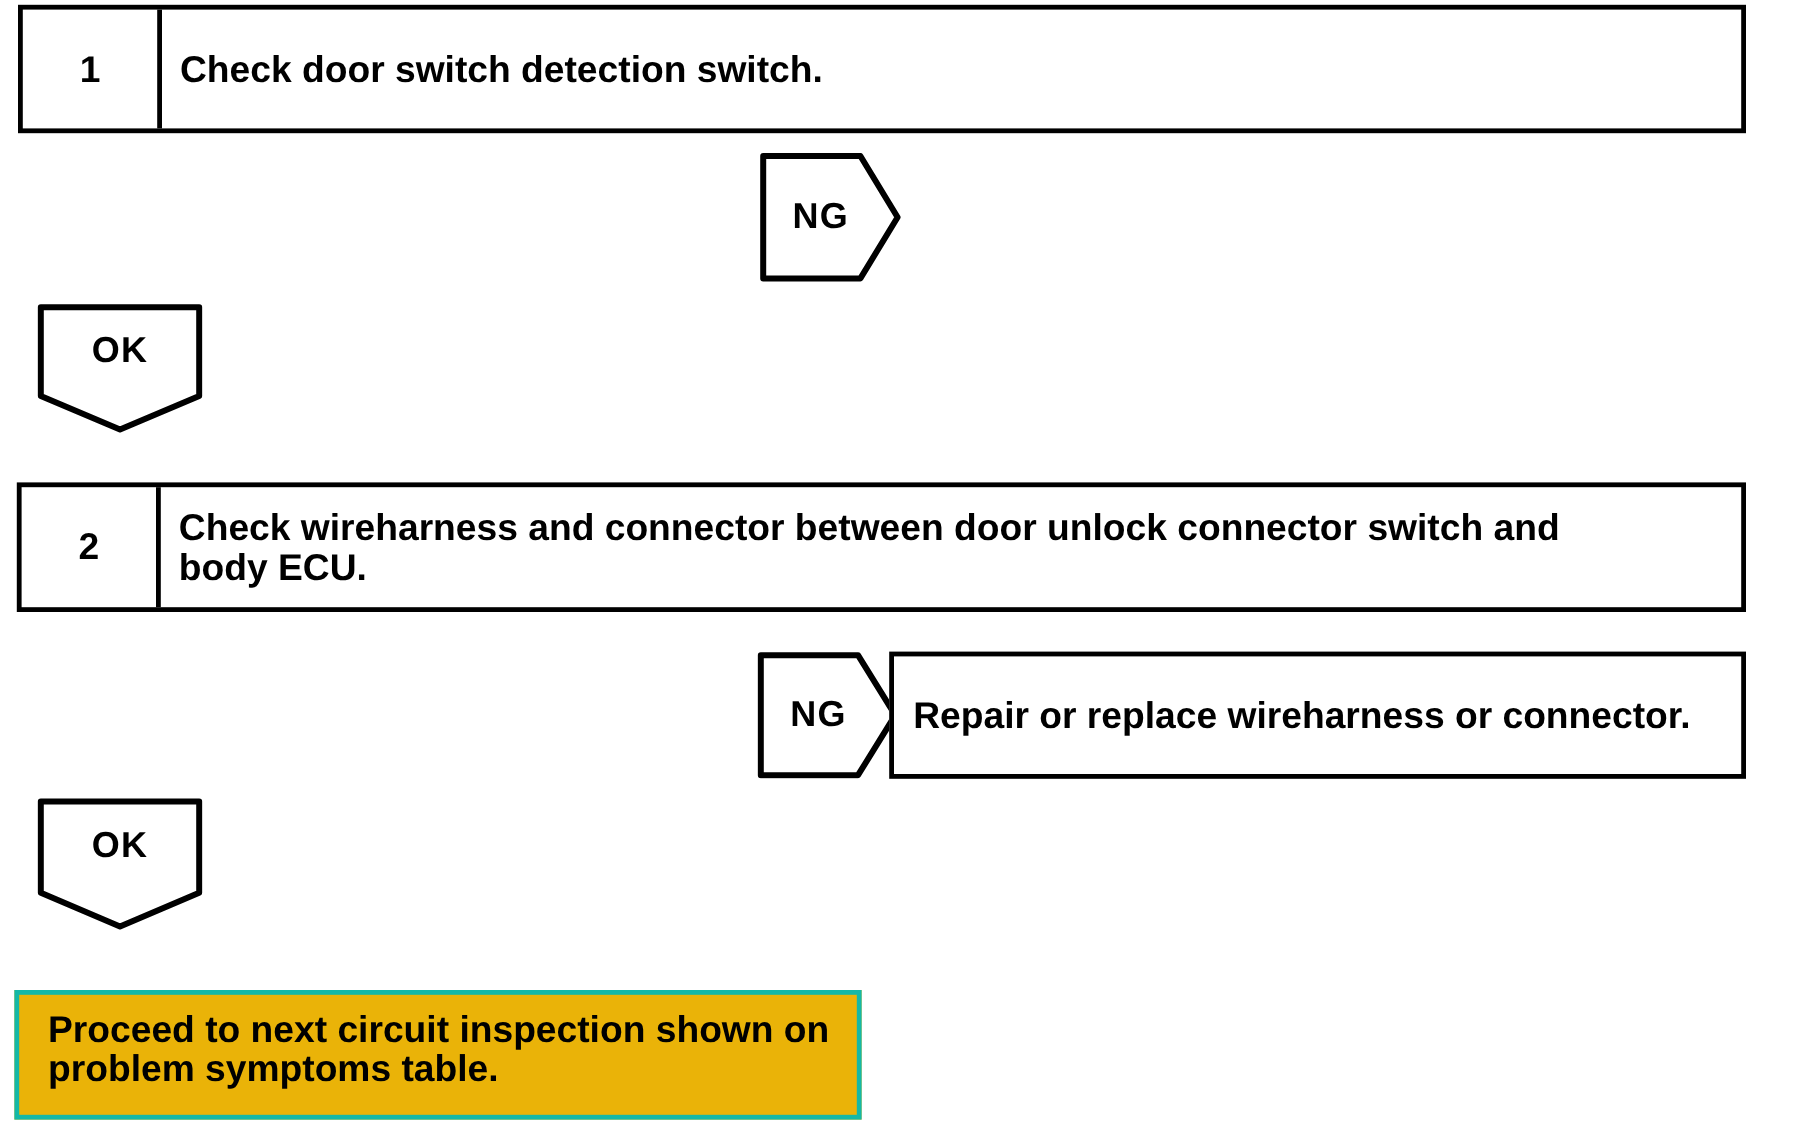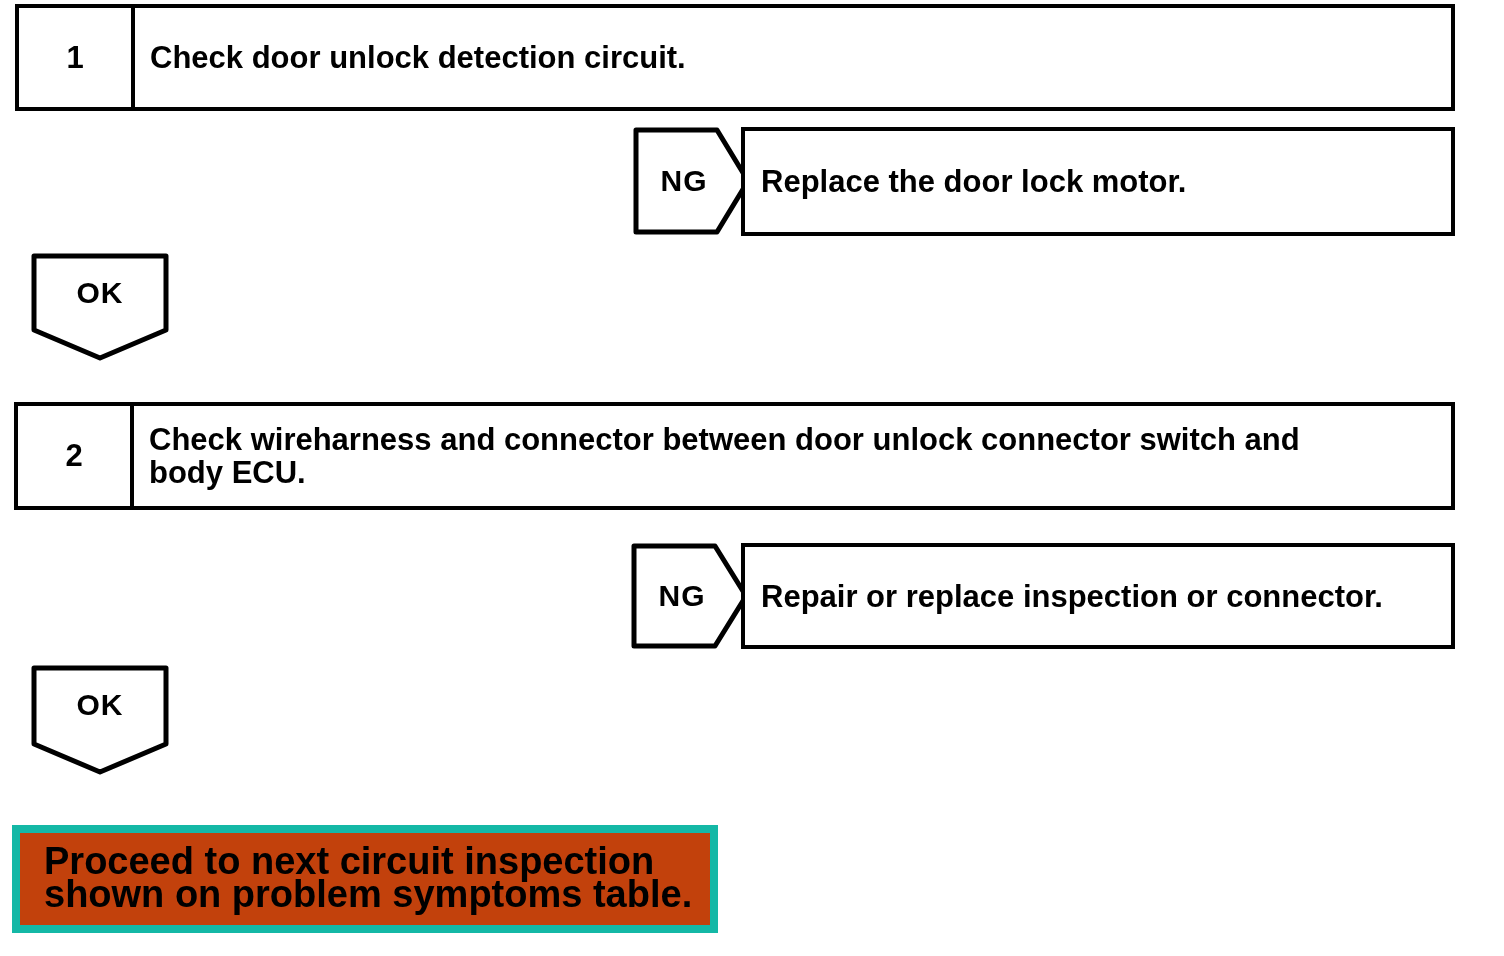--- a/index.html
+++ b/index.html
@@ -41,24 +41,24 @@
   .result-box {
     border: 4px solid #000000;
     background: #ffffff;
     display: flex;
     align-items: center;
     padding-left: 16px;
     font-size: 31px;
     line-height: 33px;
   }
   .final-box {
-    border: 8px solid #14b8a6;
-    background: #c2410c;
+    border: 4px solid #14b8a6;
+    background: #eab308;
     padding: 12px 0 0 24px;
-    font-size: 38px;
+    font-size: 31px;
     line-height: 33px;
   }
   .final-text { display: block; width: 680px; }
   .pent { position: absolute; margin-left: 16px; }
   .pent svg { display: block; }
   .pent-label {
     position: absolute;
     display: flex;
     align-items: center;
     justify-content: center;
@@ -69,34 +69,31 @@
   .ok-label-area { left: 0; top: 0; right: 0; height: 80px; }
 </style>
 </head>
 <body>
 
 <div class="page">
 
   <div class="abs step-box" style="left:15px; top:4px; width:1440px; height:107px;">
     <div class="num-cell">1</div>
     <div class="instr-cell">
-      <span class="instr-text">Check door unlock detection circuit.</span>
+      <span class="instr-text">Check door switch detection switch.</span>
     </div>
   </div>
 
   <div class="pent" style="left:617px; top:127px; width:118px; height:108px;">
     <svg width="118" height="108" viewBox="0 0 118 108">
       <polygon points="3,3 84,3 115,54 84,105 3,105" fill="#ffffff" stroke="#000000" stroke-width="5" stroke-linejoin="round"></polygon>
     </svg>
     <div class="pent-label ng-label-area">NG</div>
   </div>
 
-  <div class="abs result-box" style="left:741px; top:127px; width:714px; height:109px;">
-    <span>Replace the door lock motor.</span>
-  </div>
 
   <div class="pent" style="left:15px; top:253px; width:138px; height:108px;">
     <svg width="138" height="108" viewBox="0 0 138 108">
       <polygon points="3,3 135,3 135,77 69,105 3,77" fill="#ffffff" stroke="#000000" stroke-width="5" stroke-linejoin="round"></polygon>
     </svg>
     <div class="pent-label ok-label-area">OK</div>
   </div>
 
   <div class="abs step-box" style="left:14px; top:402px; width:1441px; height:108px;">
     <div class="num-cell">2</div>
@@ -106,21 +103,21 @@
   </div>
 
   <div class="pent" style="left:615px; top:543px; width:118px; height:106px;">
     <svg width="118" height="106" viewBox="0 0 118 106">
       <polygon points="3,3 84,3 115,53 84,103 3,103" fill="#ffffff" stroke="#000000" stroke-width="5" stroke-linejoin="round"></polygon>
     </svg>
     <div class="pent-label ng-label-area">NG</div>
   </div>
 
   <div class="abs result-box" style="left:741px; top:543px; width:714px; height:106px;">
-    <span>Repair or replace inspection or connector.</span>
+    <span>Repair or replace wireharness or connector.</span>
   </div>
 
   <div class="pent" style="left:15px; top:665px; width:138px; height:110px;">
     <svg width="138" height="110" viewBox="0 0 138 110">
       <polygon points="3,3 135,3 135,79 69,107 3,79" fill="#ffffff" stroke="#000000" stroke-width="5" stroke-linejoin="round"></polygon>
     </svg>
     <div class="pent-label ok-label-area">OK</div>
   </div>
 
   <div class="abs final-box" style="left:12px; top:825px; width:706px; height:108px;">

